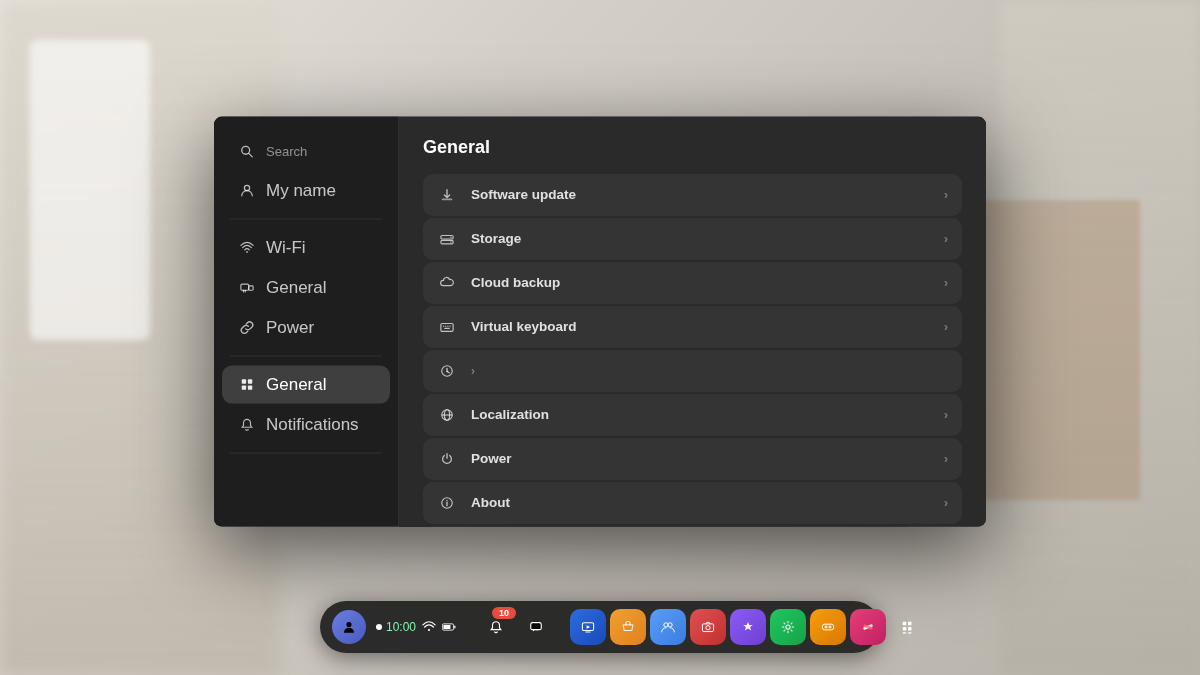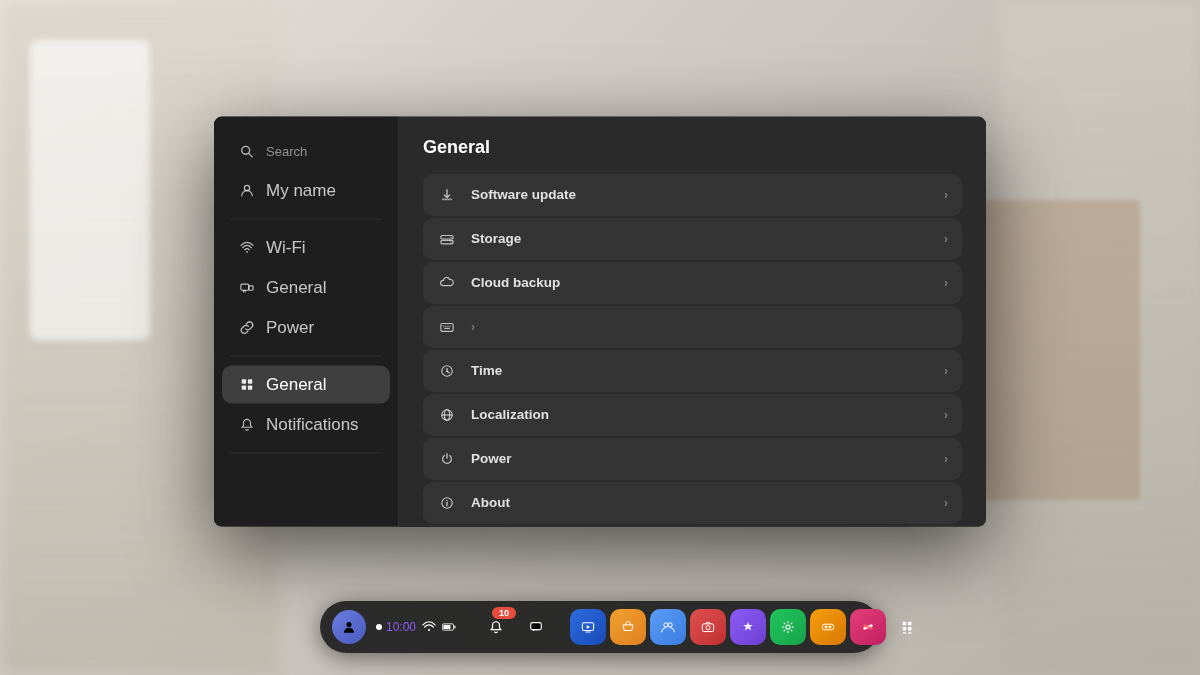--- a/index.html
+++ b/index.html
@@ -425,32 +425,32 @@
       <span class="item-icon">
         <svg viewBox="0 0 16 16">
             <rect x="1" y="4" width="14" height="9" rx="1.5" fill="none" stroke="currentColor" stroke-width="1.3"></rect>
             <line x1="4" y1="7" x2="4" y2="7" stroke="currentColor" stroke-width="1.5" stroke-linecap="round"></line>
             <line x1="6.5" y1="7" x2="6.5" y2="7" stroke="currentColor" stroke-width="1.5" stroke-linecap="round"></line>
             <line x1="9" y1="7" x2="9" y2="7" stroke="currentColor" stroke-width="1.5" stroke-linecap="round"></line>
             <line x1="11.5" y1="7" x2="11.5" y2="7" stroke="currentColor" stroke-width="1.5" stroke-linecap="round"></line>
             <line x1="5.5" y1="9.5" x2="10.5" y2="9.5" stroke="currentColor" stroke-width="1.5" stroke-linecap="round"></line>
           </svg>
       </span>
+      <span class="item-label">Virtual keyboard</span>
       <span class="chevron">›</span>
     </div>
 
     <div class="menu-item">
       <span class="item-icon">
         <svg viewBox="0 0 16 16">
             <circle cx="8" cy="8" r="6" fill="none" stroke="currentColor" stroke-width="1.3"></circle>
             <line x1="8" y1="5" x2="8" y2="8.5" stroke="currentColor" stroke-width="1.5" stroke-linecap="round"></line>
             <line x1="8" y1="8.5" x2="10.5" y2="10" stroke="currentColor" stroke-width="1.5" stroke-linecap="round"></line>
           </svg>
       </span>
-      <span class="item-label">Time</span>
       <span class="chevron">›</span>
     </div>
 
     <div class="menu-item">
       <span class="item-icon">
         <svg viewBox="0 0 16 16">
             <circle cx="8" cy="8" r="6" fill="none" stroke="currentColor" stroke-width="1.3"></circle>
             <ellipse cx="8" cy="8" rx="3" ry="6" fill="none" stroke="currentColor" stroke-width="1.3"></ellipse>
             <line x1="2" y1="8" x2="14" y2="8" stroke="currentColor" stroke-width="1.3"></line>
           </svg>
@@ -494,21 +494,21 @@
 
   <div class="taskbar-avatar">
     <svg width="22" height="22" viewBox="0 0 22 22" fill="white">
       <circle cx="11" cy="7" r="4"></circle>
       <path d="M3 20c0-4.4 3.6-8 8-8s8 3.6 8 8"></path>
     </svg>
   </div>
 
   <div class="taskbar-status">
     <span style="width:6px;height:6px;border-radius:50%;background:#fff;display:inline-block;"></span>
-    <span style="font-size:12px;color:#8b5cf6;font-weight:500;">10:00</span>
+    <span style="font-size:12px;color:#86efac;font-weight:500;">10:00</span>
 
     <svg width="14" height="14" viewBox="0 0 16 16" fill="white" style="margin-left:2px;">
       <path d="M1 5.5C3.5 3 6.1 2 8 2s4.5 1 7 3.5" fill="none" stroke="white" stroke-width="1.4" stroke-linecap="round"></path>
       <path d="M3 8C4.7 6.3 6.2 5.5 8 5.5s3.3.8 5 2.5" fill="none" stroke="white" stroke-width="1.4" stroke-linecap="round"></path>
       <circle cx="8" cy="11.5" r="1.2" fill="white"></circle>
     </svg>
 
     <svg width="20" height="12" viewBox="0 0 20 12" fill="white" style="margin-left:2px;">
       <rect x="0.5" y="1.5" width="16" height="9" rx="2" fill="none" stroke="white" stroke-width="1.2"></rect>
       <rect x="2" y="3" width="10" height="6" rx="1" fill="white"></rect>

